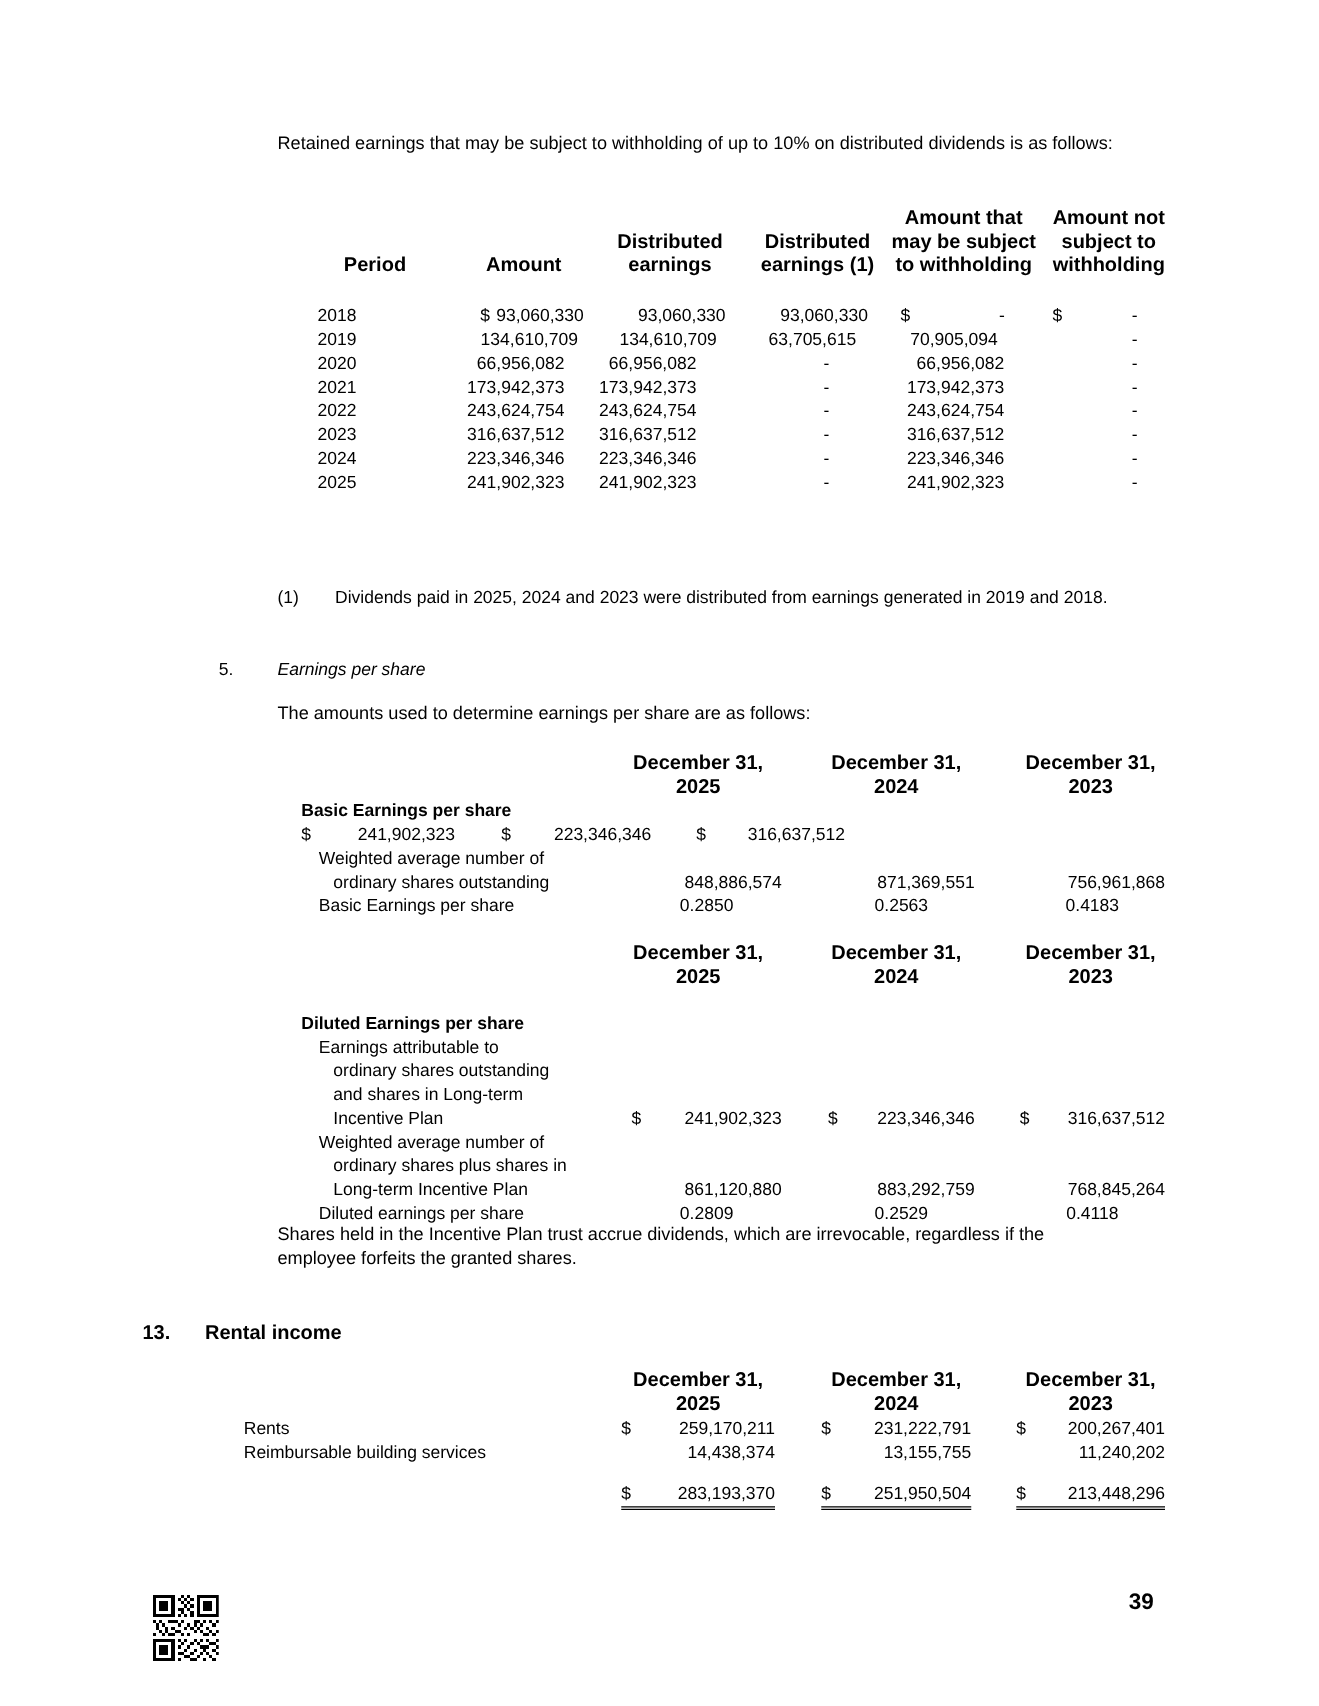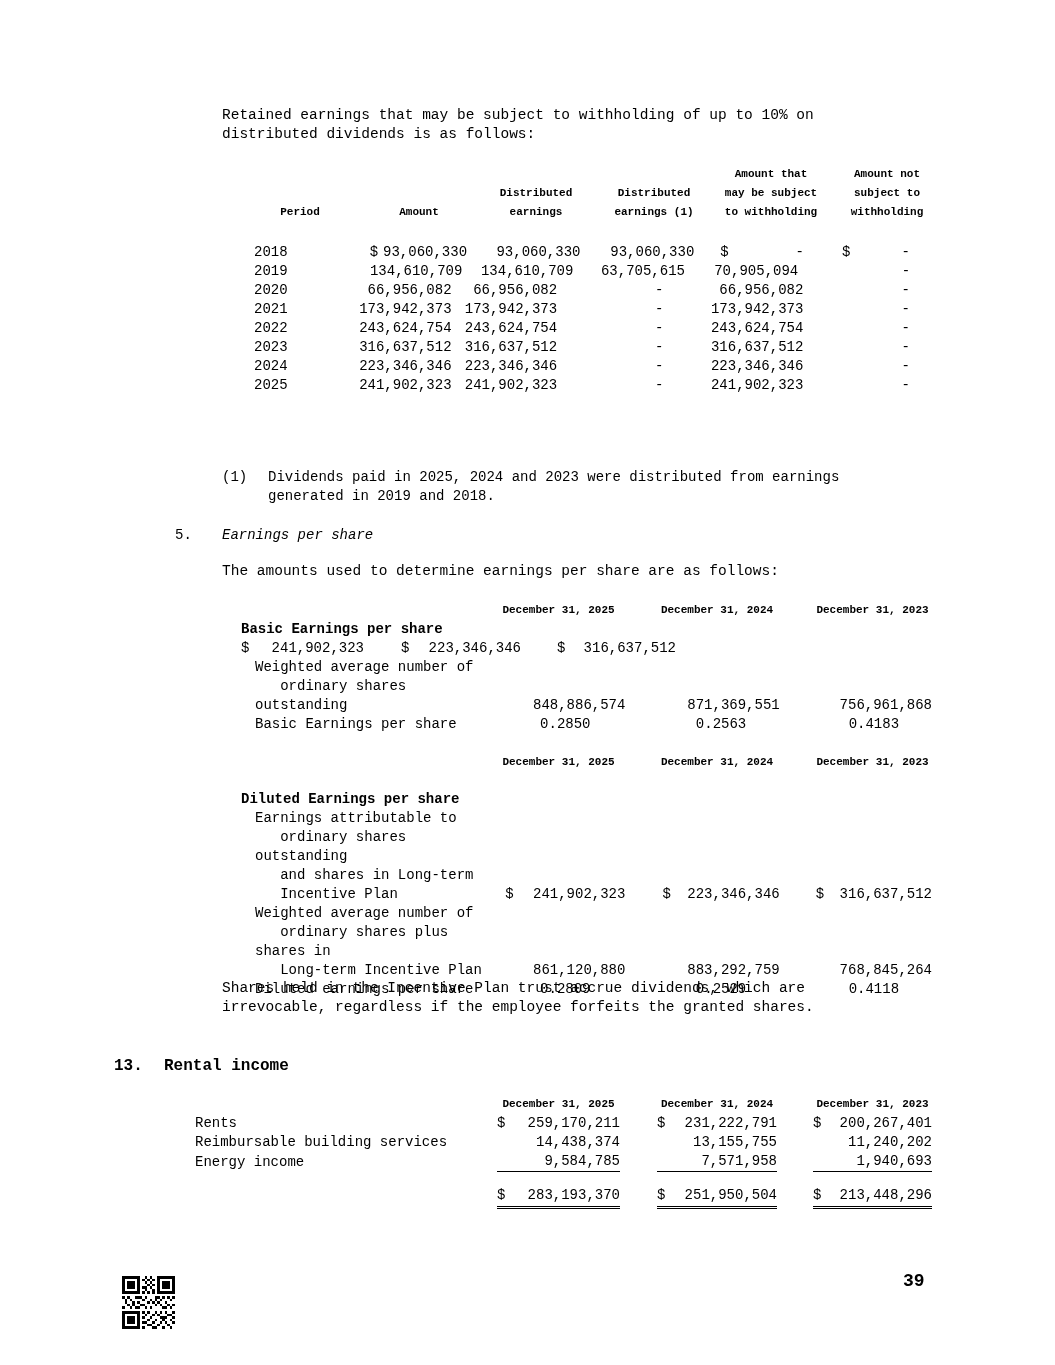--- a/index.html
+++ b/index.html
@@ -1,24 +1,24 @@
 <!DOCTYPE html>
 <html><head>
 <meta charset="utf-8">
 <style>
   html,body{margin:0;padding:0;background:#fff;}
   .page{position:relative;width:1055px;height:1365px;background:#fff;overflow:hidden;
-        font-family:Liberation Mono, monospace;color:#000;
+        font-family:Liberation Sans, sans-serif;color:#000;
         font-size:14px;line-height:19px;}
   .abs{position:absolute;}
   .para{position:absolute;margin:0;font-size:14.5px;line-height:19px;}
   .b{font-weight:bold;}
   .i{font-style:italic;}
   .pre{white-space:pre-wrap;}
-  .hd{font-weight:bold;font-size:11px;line-height:19px;}
+  .hd{font-weight:bold;font-size:16px;line-height:19px;}
   .ctr{text-align:center;}
   .num{text-align:right;}
   .fx{display:flex;justify-content:space-between;}
   
   .t1h{display:flex;align-items:flex-end;}
   .t1h > div{text-align:center;}
   .t1r{display:flex;}
   .t1body{margin-top:21px;}
   .cP{width:124px;}.cA{width:114px;}.cR{width:120px;}.cD{width:116px;}.cS{width:118px;}.cN{width:114px;}
   .yr{padding-left:16px;}
@@ -274,26 +274,20 @@
             <span>$</span>
             <span>200,267,401</span>
           </div>
       </div>
       <div class="erow">
         <div class="rlab">Reimbursable building services</div>
         <div class="v1 num">14,438,374</div>
         <div class="v2 num">13,155,755</div>
         <div class="v3 num">11,240,202</div>
       </div>
-      <div class="erow">
-        <div class="rlab">Energy income</div>
-        <div class="v1 num ul">9,584,785</div>
-        <div class="v2 num ul">7,571,958</div>
-        <div class="v3 num ul">1,940,693</div>
-      </div>
       <div class="erow totrow">
         <div class="rlab"></div>
         <div class="v1 fx dul">
             <span>$</span>
             <span>283,193,370</span>
           </div>
         <div class="v2 fx dul">
             <span>$</span>
             <span>251,950,504</span>
           </div>

